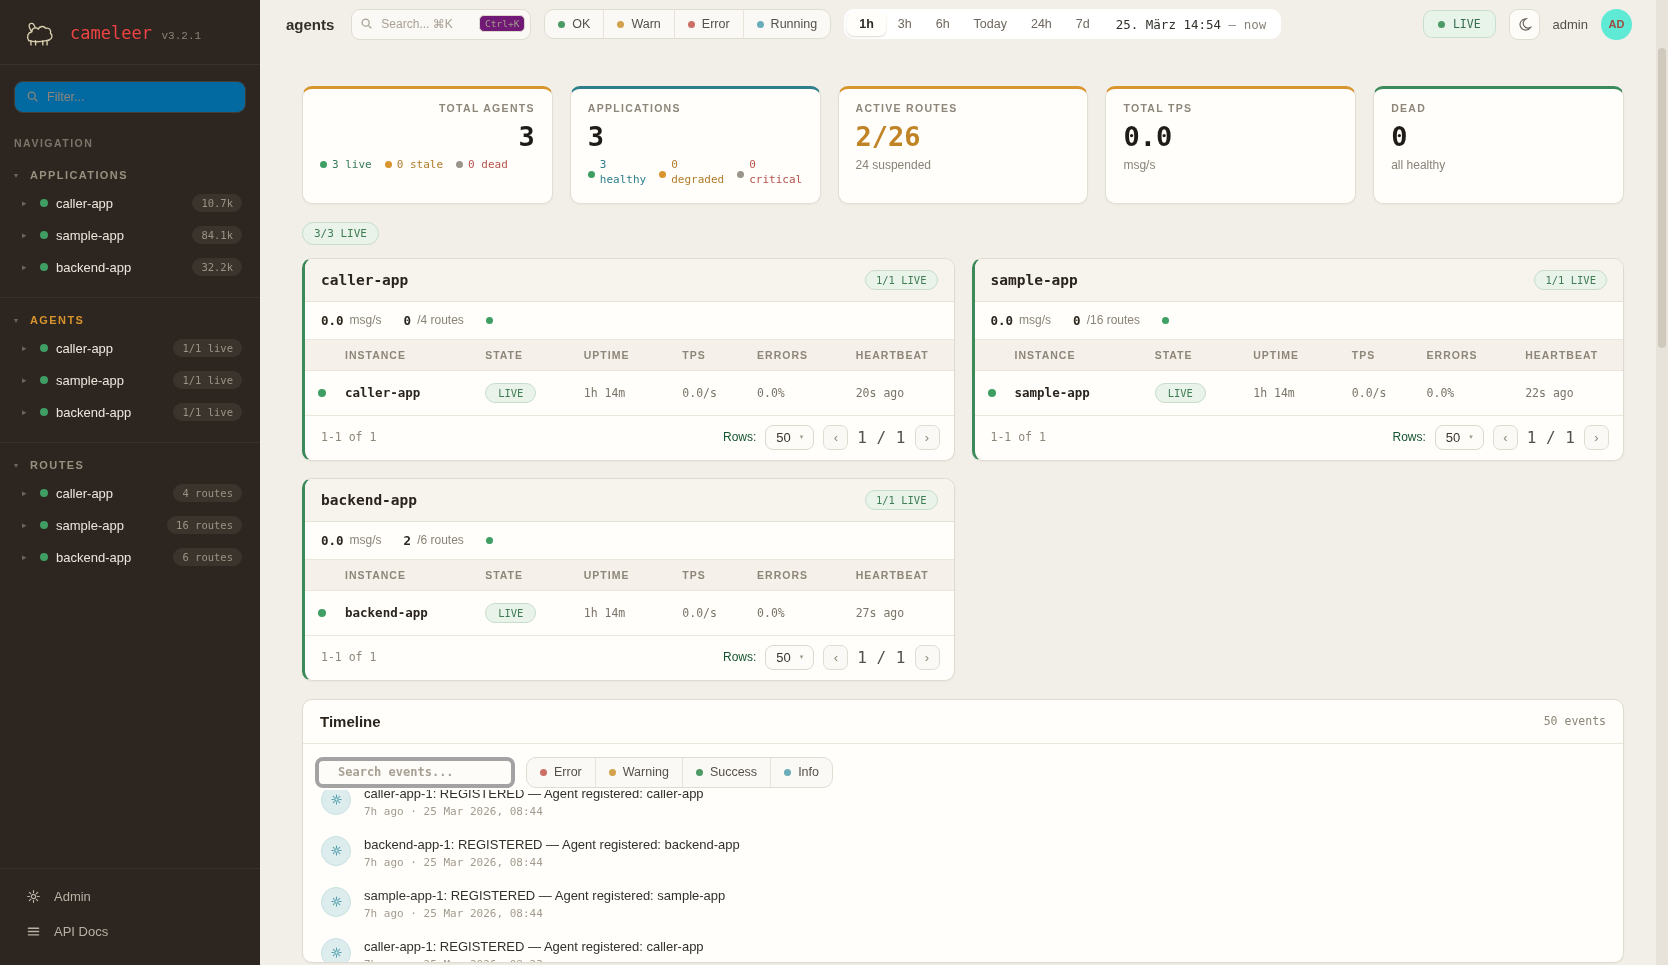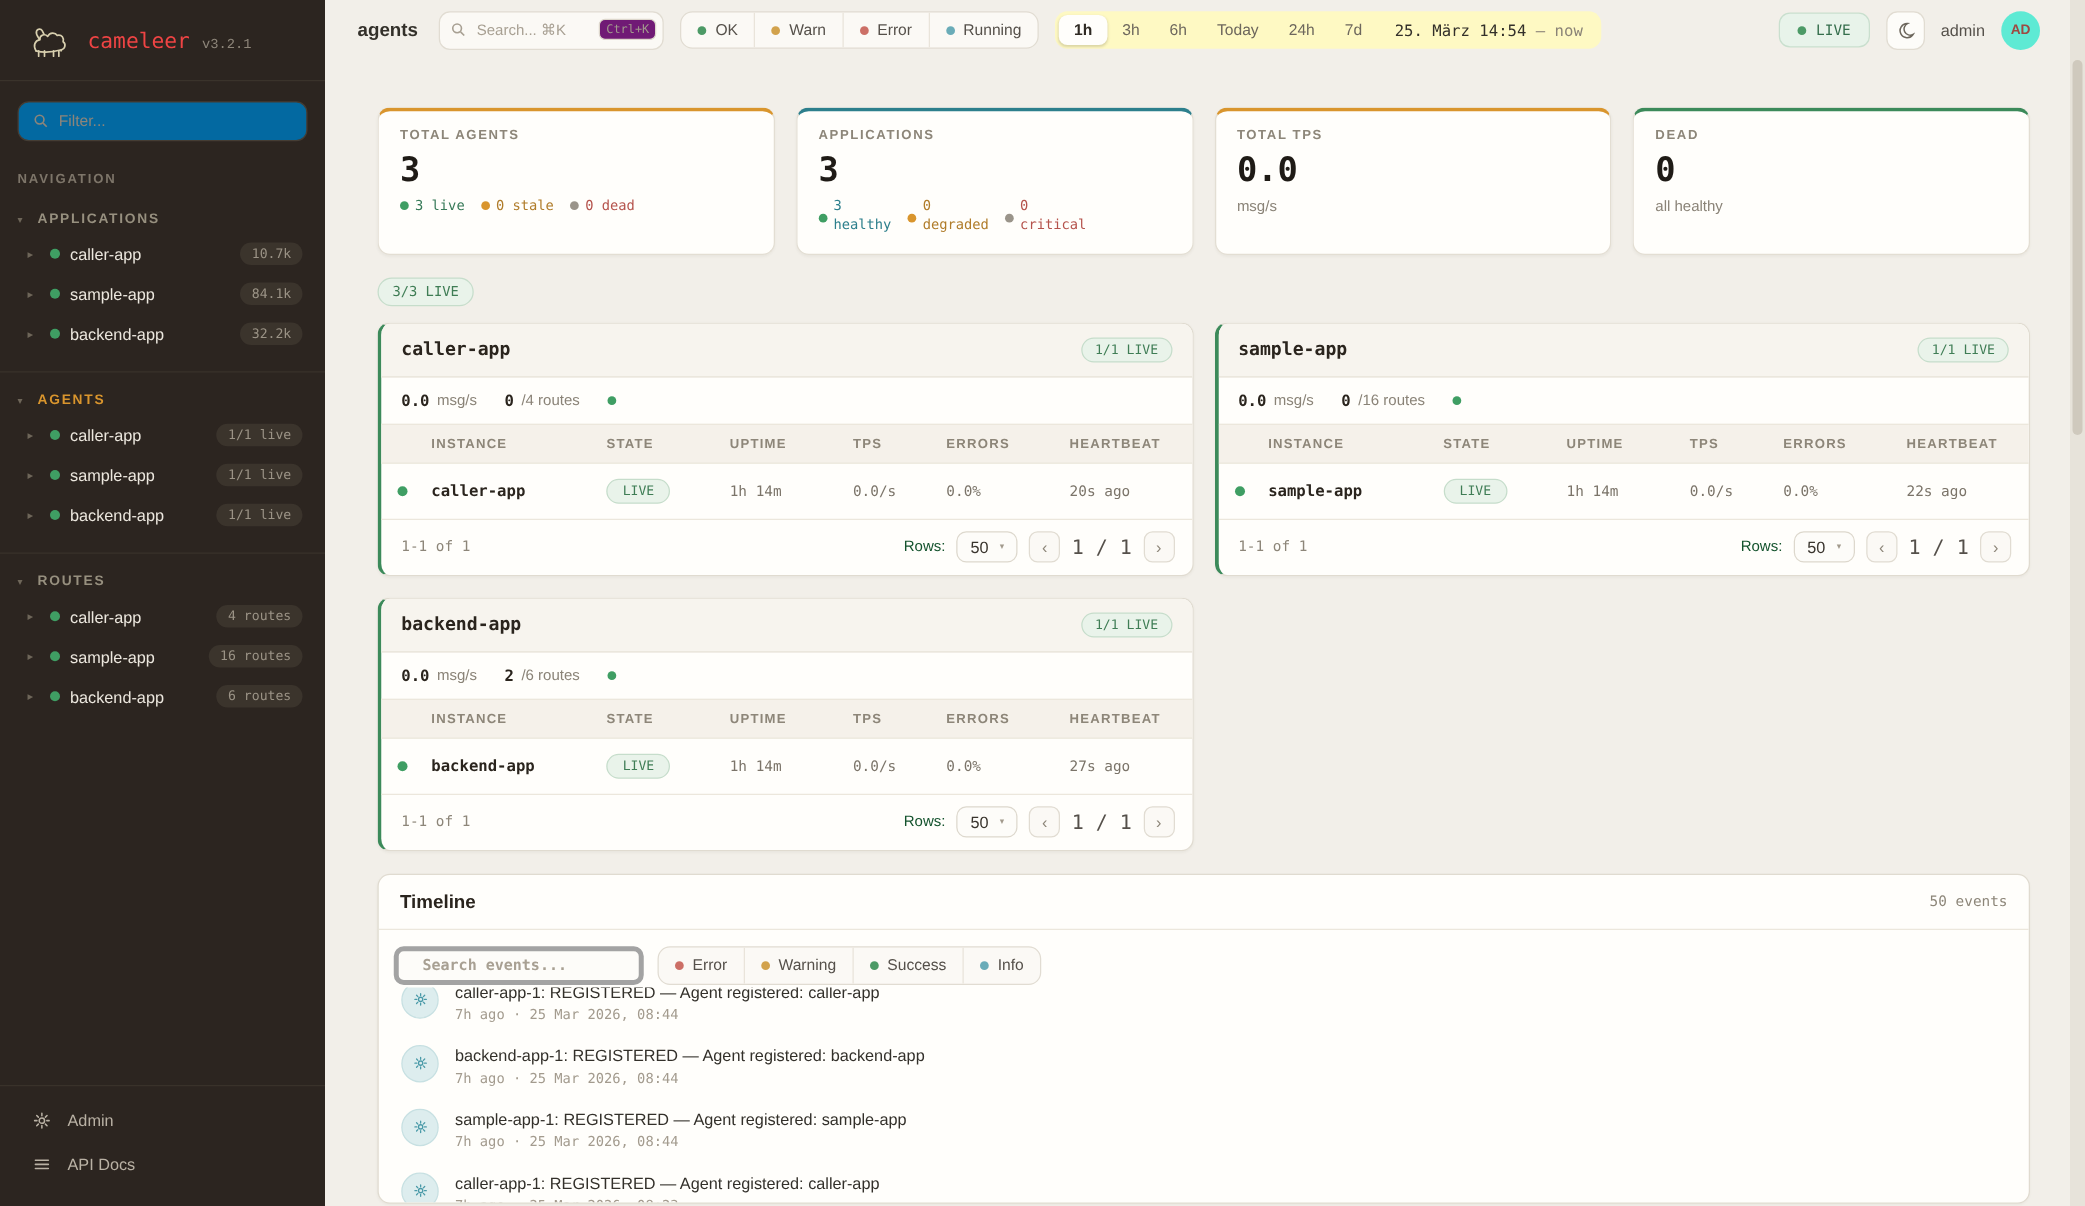--- a/index.html
+++ b/index.html
@@ -61,21 +61,21 @@
     padding: 0 58px 0 29px; font-size: 12px; color: #55504a; outline: none; font-family: "Liberation Sans", sans-serif;
   }
   .search-input::placeholder { color: #a8a093; }
   .kbd {
     position: absolute; right: 6px; top: 6px; font-family: "DejaVu Sans Mono", monospace; font-size: 9.5px;
     color: #a29a8d; border: 1px solid #ddd7cc; background: #701a75; border-radius: 5px; padding: 2px 5px;
   }
   .seg-group { display: flex; align-items: stretch; border: 1px solid #e1dcd2; border-radius: 10px; background: #fbf9f5; overflow: hidden; }
   .seg-item { display: flex; align-items: center; gap: 7px; padding: 7px 13px; font-size: 12.5px; color: #55504a; cursor: pointer; border-left: 1px solid #e9e4da; }
   .seg-item:first-child { border-left: none; }
-  .time-group { display: flex; align-items: center; background: #fef9c3; border-radius: 10px; padding: 3px; }
+  .time-group { display: flex; align-items: center; background: #ffffff; border-radius: 10px; padding: 3px; }
   .time-btn { padding: 5px 12px; font-size: 12.5px; color: #6d675d; border-radius: 7px; cursor: pointer; }
   .time-btn.active { background: #fffefb; color: #2f2a23; font-weight: bold; box-shadow: 0 1px 2px rgba(60,50,30,.18); }
   .time-date { font-family: "DejaVu Sans Mono", monospace; font-size: 12.5px; color: #33302a; margin: 0 12px 0 14px; }
   .time-date .dim { color: #8a8377; }
   .top-spacer { flex: 1; }
   .live-pill {
     display: flex; align-items: center; gap: 8px; border: 1px solid #c9dfce; background: #e8f3ea;
     color: #356e4c; border-radius: 9px; padding: 6px 14px; font-family: "DejaVu Sans Mono", monospace; font-size: 11.5px; cursor: pointer;
   }
   .moon-btn { width: 31px; height: 31px; border: 1px solid #e1dcd2; background: #fdfcf9; border-radius: 9px;
@@ -357,21 +357,21 @@
       </span>
       <span class="user-name">admin</span>
       <span class="avatar">AD</span>
     </div>
 
     <div class="content">
 
       
       <div class="stats-row">
 
-        <div class="stat-card" style="border-top-color: rgb(217, 149, 45);">
+        <div class="stat-card" style="border-top-color: rgb(217, 149, 45); text-align: right;">
           <div class="stat-label">TOTAL AGENTS</div>
           <div class="stat-value">3</div>
           <div class="stat-subs">
             <span class="stat-sub">
                 <span class="dot dot-sm" style="background: rgb(63, 158, 99);"></span>
                 <span style="color: rgb(55, 122, 88);">3 live</span>
               </span>
             <span class="stat-sub">
                 <span class="dot dot-sm" style="background: rgb(217, 149, 45);"></span>
                 <span style="color: rgb(176, 124, 42);">0 stale</span>
@@ -404,20 +404,25 @@
             <span class="stat-sub stacked">
                 <span class="dot dot-sm" style="background: rgb(154, 148, 138);"></span>
                 <span class="sub-col">
                   <span style="color: rgb(181, 83, 76);">0</span>
                   <span style="color: rgb(181, 83, 76);">critical</span>
                 </span>
               </span>
           </div>
         </div>
 
+        <div class="stat-card" style="border-top-color: rgb(217, 149, 45);">
+          <div class="stat-label">ACTIVE ROUTES</div>
+          <div class="stat-value" style="color: rgb(192, 132, 39);">2/26</div>
+          <div class="stat-note">24 suspended</div>
+        </div>
 
         <div class="stat-card" style="border-top-color: rgb(217, 149, 45);">
           <div class="stat-label">TOTAL TPS</div>
           <div class="stat-value">0.0</div>
           <div class="stat-note">msg/s</div>
         </div>
 
         <div class="stat-card" style="border-top-color: rgb(60, 138, 90);">
           <div class="stat-label">DEAD</div>
           <div class="stat-value">0</div>

